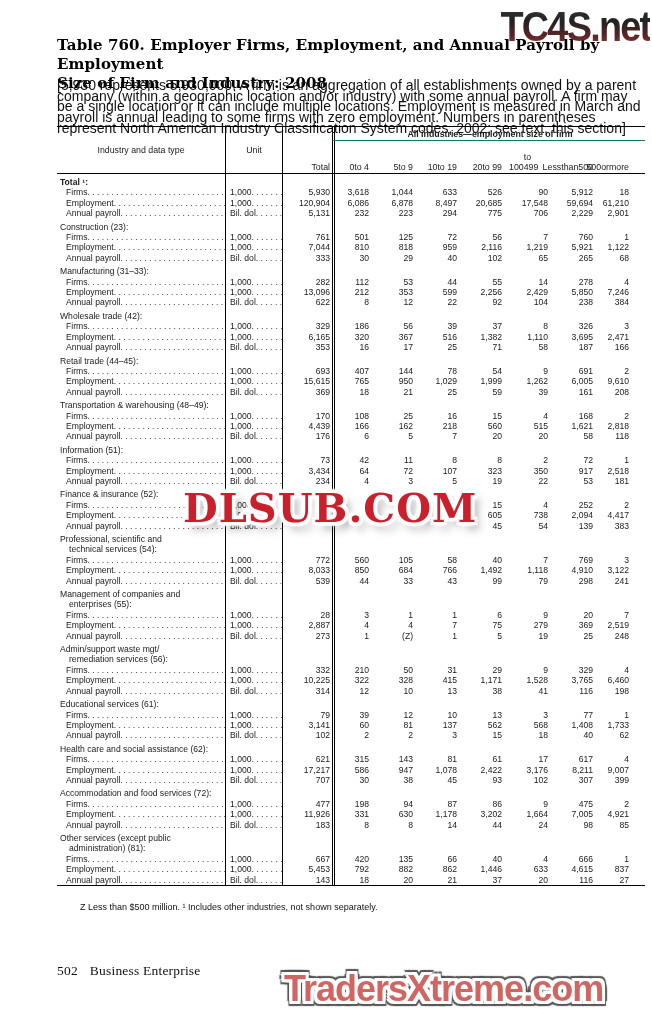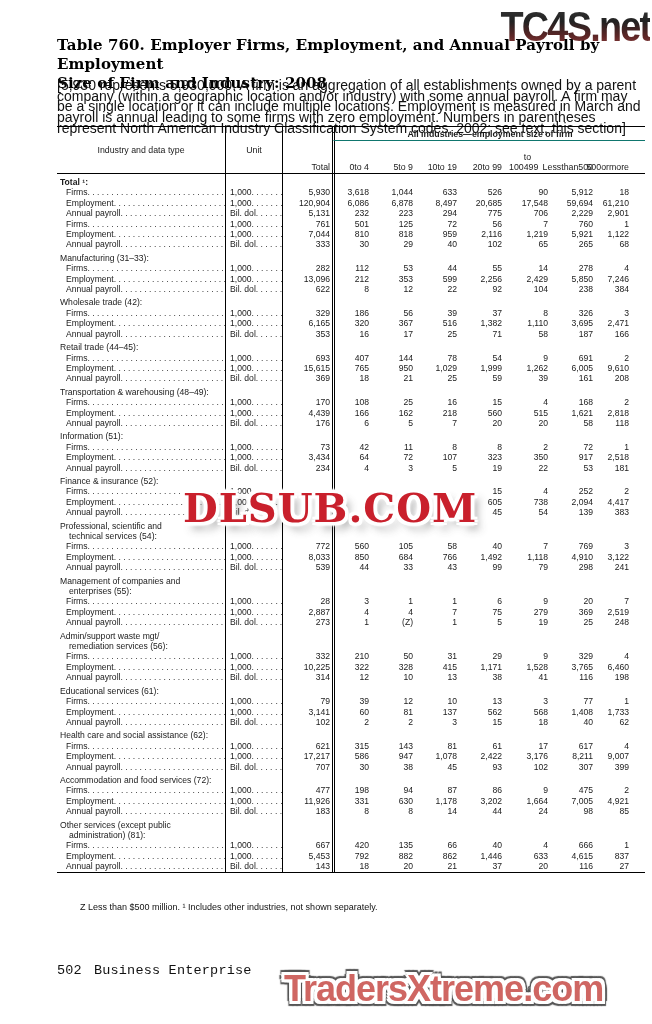--- a/index.html
+++ b/index.html
@@ -33,21 +33,21 @@
   .stubflex{display:flex;align-items:baseline;padding-left:9px;}
   .sect2{padding-left:9px;}
   .bold{font-weight:700;}
   .dots{flex:1;overflow:hidden;white-space:nowrap;color:#333;}
   .dots::after{content:" . . . . . . . . . . . . . . . . . . . . . . . . . . . . . . . . . . . . . . . . . . . . .";}
   .unitflex{display:flex;align-items:baseline;padding-left:4px;overflow:hidden;}
   
   #footnotes{left:57px;top:891px;width:588px;font-size:9px;line-height:11px;color:#111;}
   #footnotes p{margin:11px;text-indent:12px;}
   
-  #pgleft{left:57px;top:963px;font-size:13.5px;letter-spacing:.2px;color:#111;font-family:Liberation Mono, monospace;}
+  #pgleft{left:57px;top:963px;font-size:13.5px;letter-spacing:.2px;color:#111;font-family:Liberation Serif, serif;}
   #pgleft .sp{display:inline-block;width:12px;}
   #pgright{left:245px;top:982px;width:400px;text-align:center;font-size:9.8px;color:#222;}
   
   .wm{z-index:30;pointer-events:none;white-space:nowrap;}
   #wm-top{top:2px;right:2px;font-size:43px;font-weight:800;letter-spacing:-2px;transform:scaleX(.88);transform-origin:100% 0;
     background:linear-gradient(180deg,#3c3c3c 0%,#222 40%,#5e2626 70%,#9c4545 100%);
     -webkit-background-clip:text;background-clip:text;color:transparent;font-family:"Liberation Sans",sans-serif;}
   #wm-mid{left:183px;top:484px;font-family:"DejaVu Serif",serif;font-weight:900;font-size:40px;letter-spacing:1px;color:#c9202c;
     text-shadow:-3px -3px 0 #fff,3px -3px 0 #fff,-3px 3px 0 #fff,3px 3px 0 #fff,0 -3px 0 #fff,0 3px 0 #fff,-3px 0 0 #fff,3px 0 0 #fff,
     -4px 0 2px #fff,4px 0 2px #fff,0 4px 2px #fff,0 -4px 2px #fff,6px 7px 8px rgba(60,60,60,.45);}
@@ -164,20 +164,34 @@
         </div>
         <div class="c ct num">5,131</div>
         <div class="c num c0">232</div>
         <div class="c num">223</div>
         <div class="c num">294</div>
         <div class="c num">775</div>
         <div class="c num">706</div>
         <div class="c num">2,229</div>
         <div class="c num nlast">2,901</div>
       </div>
+      <div class="row trow">
+        <div class="c stub">
+          <div class="sect1">Construction (23):</div>
+        </div>
+        <div class="c cu"></div>
+        <div class="c ct"></div>
+        <div class="c c0"></div>
+        <div class="c"></div>
+        <div class="c"></div>
+        <div class="c"></div>
+        <div class="c"></div>
+        <div class="c"></div>
+        <div class="c"></div>
+      </div>
       <div class="row drow">
         <div class="c stubflex">
           <div class="rlbl">Firms</div>
           <div class="dots"></div>
         </div>
         <div class="c cu unitflex">
           <div class="ulbl">1,000</div>
           <div class="dots"></div>
         </div>
         <div class="c ct num">761</div>

